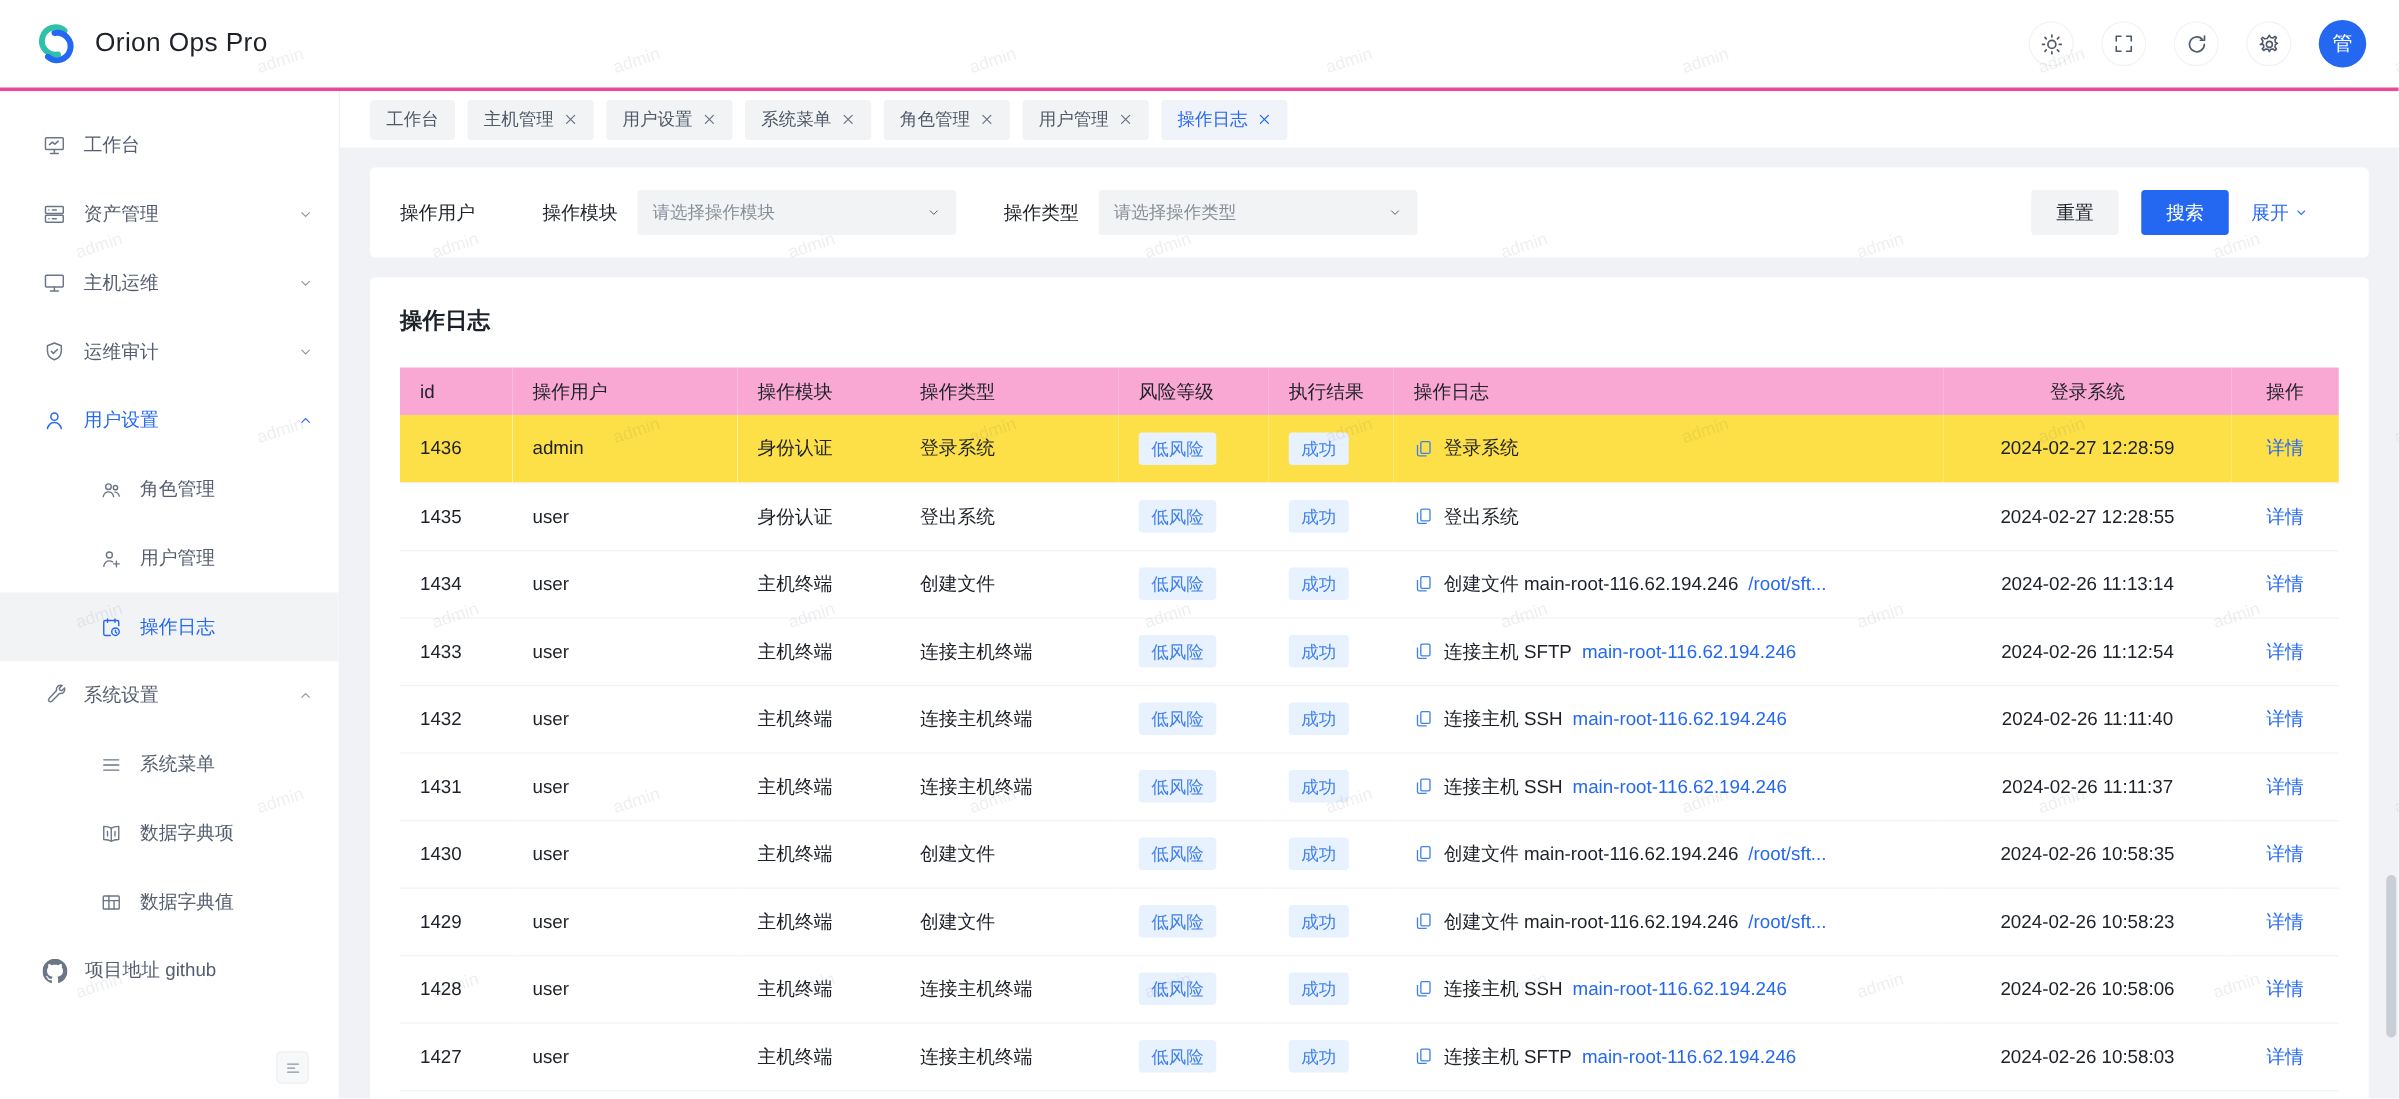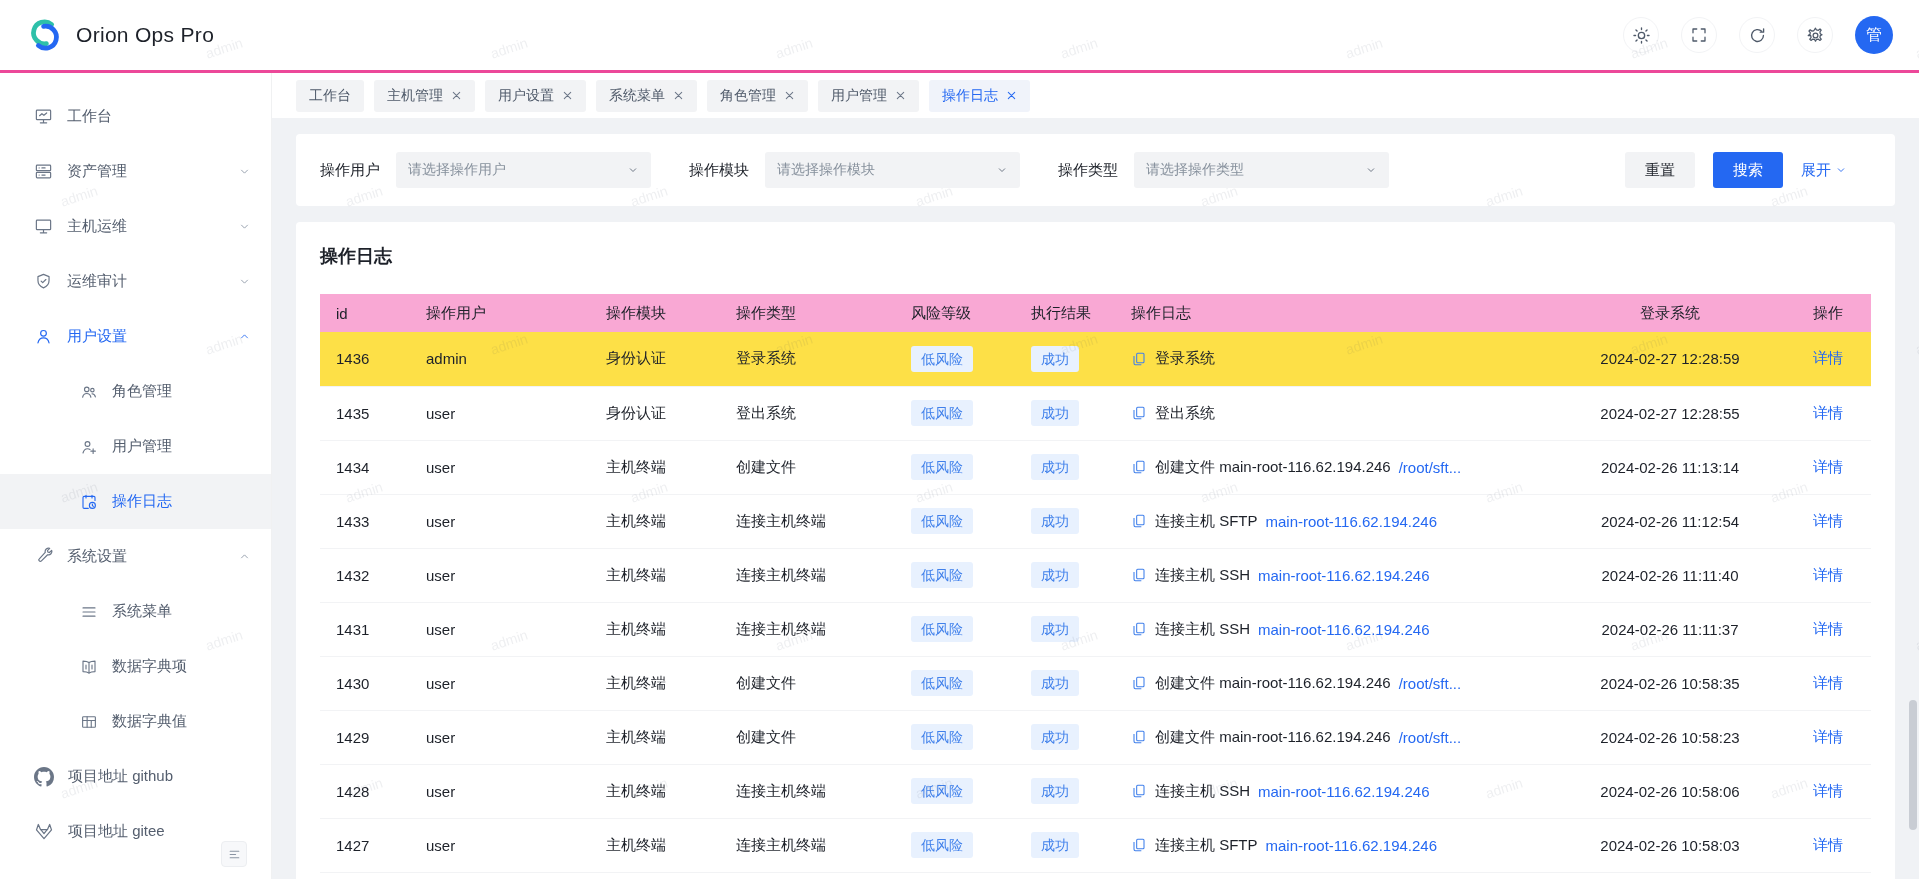--- a/index.html
+++ b/index.html
@@ -221,27 +221,20 @@
             <path d="M3.5 10h17M9.5 5v14M15 10v9"></path>
           </svg>
         <span>数据字典值</span>
       </div>
       <div class="side-item">
         <svg class="sicon gh-fill" width="20" height="20" viewBox="0 0 16 16">
             <path d="M8 0C3.58 0 0 3.58 0 8c0 3.54 2.29 6.53 5.47 7.59.4.07.55-.17.55-.38 0-.19-.01-.82-.01-1.49-2.01.37-2.53-.49-2.69-.94-.09-.23-.48-.94-.82-1.13-.28-.15-.68-.52-.01-.53.63-.01 1.08.58 1.23.82.72 1.21 1.87.87 2.33.66.07-.52.28-.87.51-1.07-1.78-.2-3.64-.89-3.64-3.95 0-.87.31-1.59.82-2.15-.08-.2-.36-1.02.08-2.12 0 0 .67-.21 2.2.82.64-.18 1.32-.27 2-.27.68 0 1.36.09 2 .27 1.53-1.04 2.2-.82 2.2-.82.44 1.1.16 1.92.08 2.12.51.56.82 1.27.82 2.15 0 3.07-1.87 3.75-3.65 3.95.29.25.54.73.54 1.48 0 1.07-.01 1.93-.01 2.2 0 .21.15.46.55.38A8.01 8.01 0 0 0 16 8c0-4.42-3.58-8-8-8z"></path>
           </svg>
         <span>项目地址 github</span>
       </div>
-      <div class="side-item">
-        <svg class="sicon" width="20" height="20" viewBox="0 0 24 24" stroke-width="1.4">
-            <path d="M3 9.5L5.2 3l2.6 6h8.4l2.6-6L21 9.5 12 20z"></path>
-            <path d="M8.5 9.5L12 14l3.5-4.5"></path>
-          </svg>
-        <span>项目地址 gitee</span>
-      </div>
       <div class="collapse-btn">
         <svg width="13" height="13" viewBox="0 0 24 24" fill="none" stroke="#8a94a3" stroke-width="2" stroke-linecap="round">
             <path d="M4 6h16M4 12h10M4 18h16"></path>
           </svg>
       </div>
     </aside>
 
     <main class="main">
       <div class="tabbar">
         <div class="tab">
@@ -283,26 +276,20 @@
               <path d="M5 5l14 14M19 5L5 19"></path>
             </svg>
           </div>
       </div>
 
       <div class="content">
 
         <section class="filter-card">
           <div class="f-group">
             <span class="f-label">操作用户</span>
-            <div class="select">
-              <span class="ph">请选择操作用户</span>
-              <svg class="chev" width="12" height="12" viewBox="0 0 24 24">
-                  <path d="M6 9l6 6 6-6"></path>
-                </svg>
-            </div>
           </div>
           <div class="f-group">
             <span class="f-label">操作模块</span>
             <div class="select">
               <span class="ph">请选择操作模块</span>
               <svg class="chev" width="12" height="12" viewBox="0 0 24 24">
                   <path d="M6 9l6 6 6-6"></path>
                 </svg>
             </div>
           </div>

